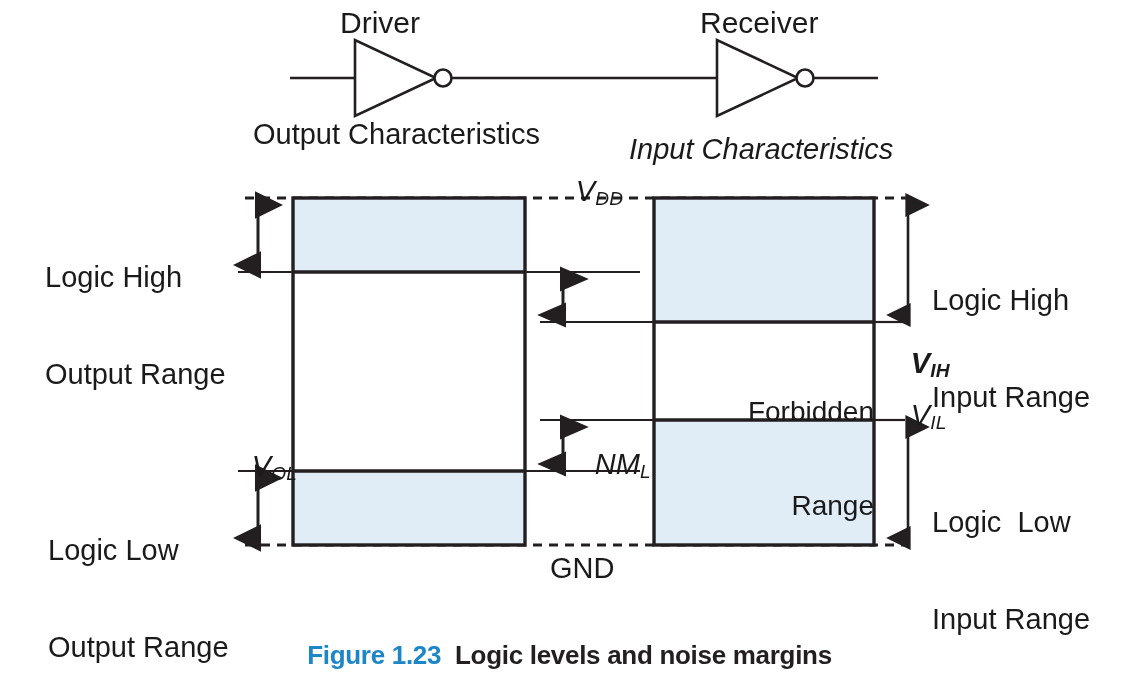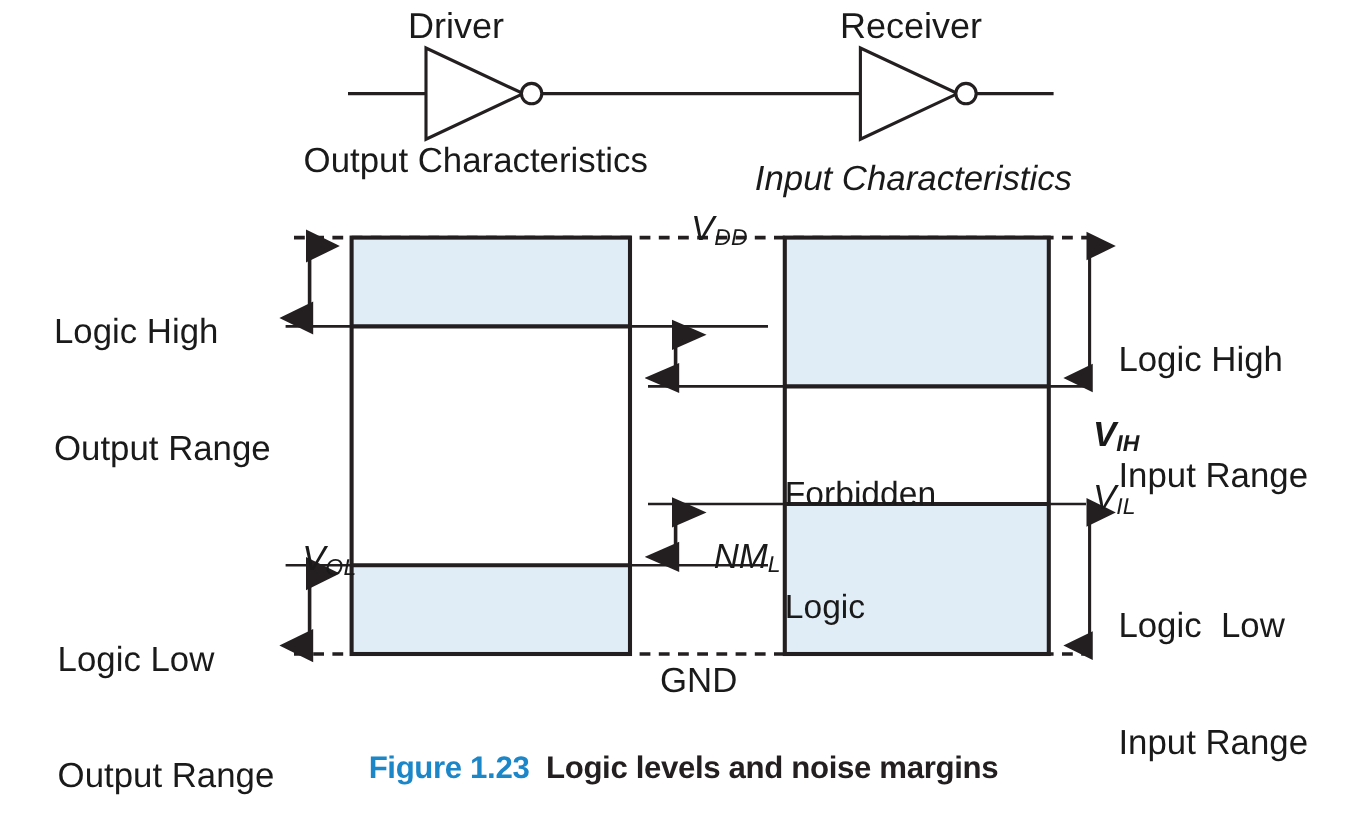--- a/index.html
+++ b/index.html
@@ -13,21 +13,21 @@
 
   .t-title{font-size:30px;}
   .t-head{font-size:29px;}
   .t-range{font-size:29px;}
   .t-zone{font-size:28px;}
   .t-gnd{font-size:29px;}
 
   .var{font-style:italic;font-size:29px;white-space:pre;}
   .var sub{font-style:italic;font-size:0.66em;vertical-align:-0.22em;letter-spacing:0.2px;margin-top:12px;}
 
-  .caption{position:absolute;left:0;top:624px;width:1139px;text-align:center;}
+  .caption{position:absolute;left:0;top:640px;width:1139px;text-align:center;}
   .cap-fig{font-weight:bold;font-size:26px;letter-spacing:-0.3px;}
   .cap-txt{font-weight:bold;font-size:26px;letter-spacing:-0.3px;}
 </style>
 </head>
 <body>
 
 <div class="canvas">
 
   <svg class="layer" viewBox="0 0 1139 681">
     <defs>
@@ -135,23 +135,23 @@
   <div class="lbl t-range" style="left:48px;top:469px;text-align:left;">
     <div>Logic Low</div>
     <div>Output Range</div>
   </div>
 
 
   <div class="lbl" style="left:577px;top:430px;">
     <span class="var"><span>NM</span><sub>L</sub></span>
   </div>
 
-  <div class="lbl t-zone" style="left:654px;top:333px;width:220px;text-align:left;">
+  <div class="lbl t-zone" style="left:654px;top:333px;width:220px;text-align:right;">
     <div>Forbidden</div>
-    <div>Logic</div>
+    <div>Range</div>
   </div>
 
   <div class="lbl t-range" style="left:932px;top:219px;text-align:left;">
     <div>Logic High</div>
     <div>Input Range</div>
   </div>
 
   <div class="lbl" style="left:893px;top:329px;font-weight:bold;">
     <span class="var"><span>V</span><sub>IH</sub></span>
   </div>

